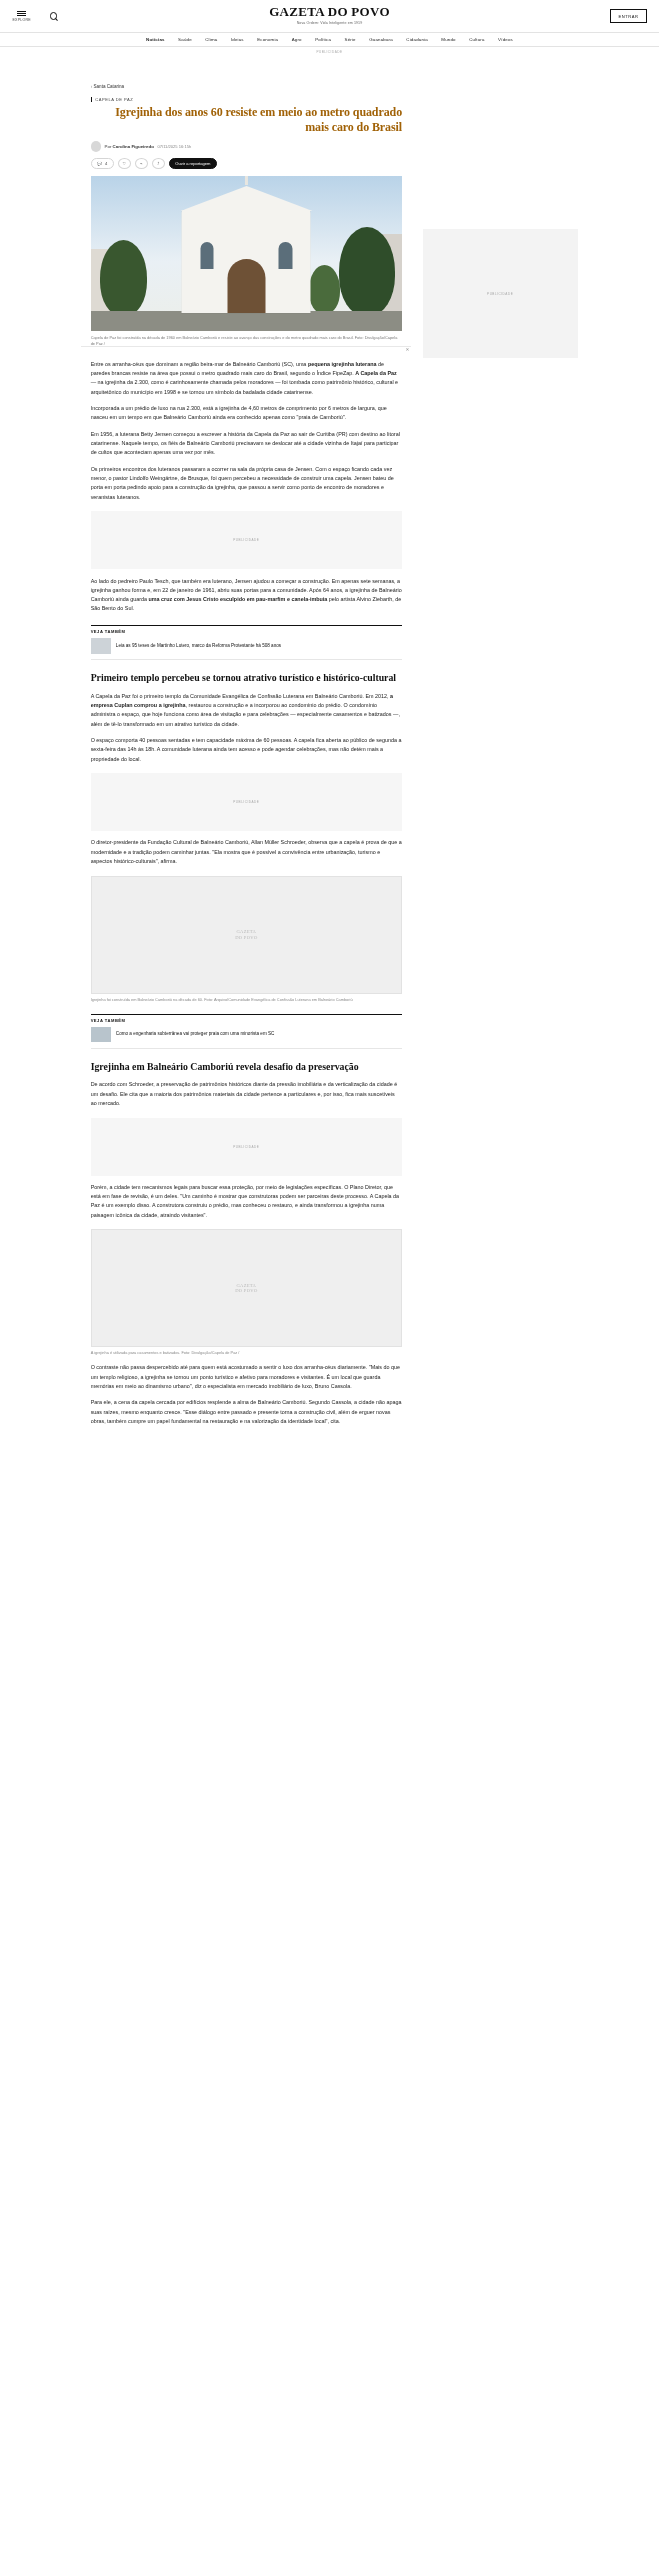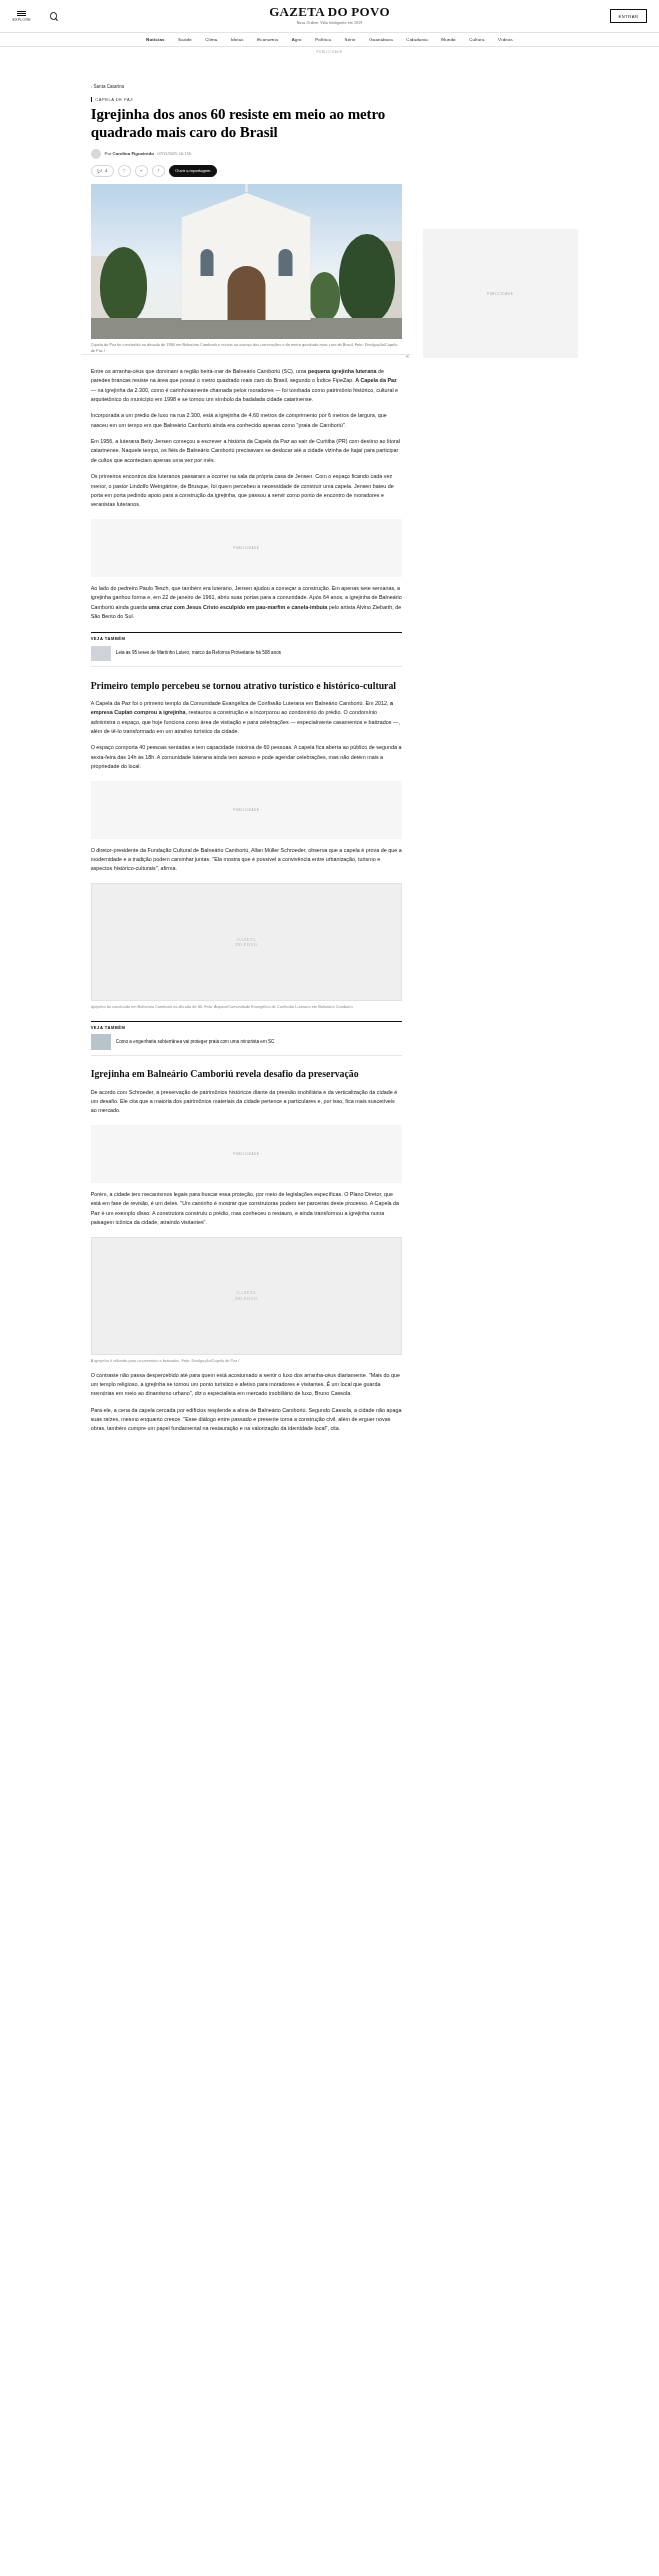--- a/index.html
+++ b/index.html
@@ -88,26 +88,27 @@
     font-size:4.1px;
     letter-spacing:0.5px;
     text-transform:uppercase;
     color:#444;
     border-left:1.5px solid #111;
     padding-left:3.6px;
   }
 
   h1.headline {
     font-family:"Liberation Serif", serif;
-    font-size:15px;
+    font-size:12px;
     line-height:1.22;
     font-weight:700;
     margin:3.1px 9.3px 7.2px 9.3px;
-    color:#000000;
+    color:#a16207;
     letter-spacing:-0.1px;
+    text-align:right;
   }
 
   .byline { display:flex; align-items:center; gap:3.6px; margin:0 9.3px 6.2px 9.3px; }
   .avatar-sm { width:10.3px; height:10.3px; border-radius:50%; background:#d8d8d8; }
   .byline-txt { font-size:4.4px; color:#333; }
   .byline-txt b { font-weight:700; }
   .byline-date { font-size:4.1px; color:#888; }
 
   .actionbar { display:flex; align-items:center; gap:3.6px; margin:0 9.3px 7.2px 9.3px; }
   .pill {

